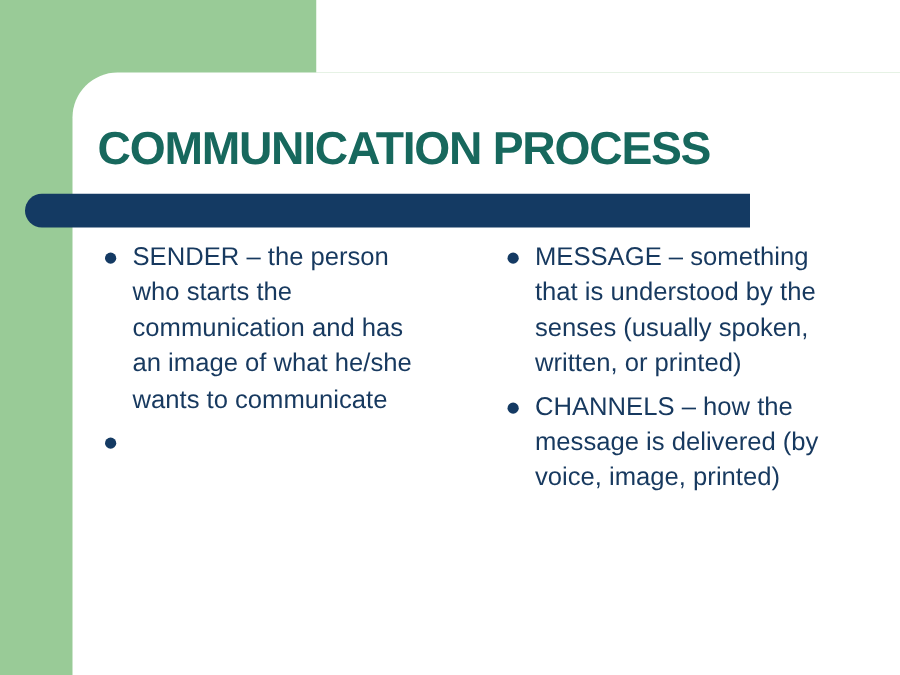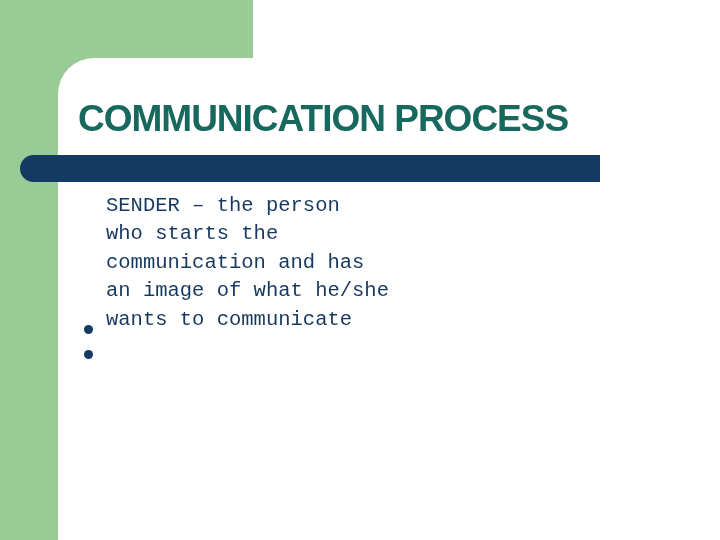--- a/index.html
+++ b/index.html
@@ -45,21 +45,21 @@
   .title-bar {
     position: absolute;
     left: 20px; top: 155px;
     width: 580px; height: 27px;
     background: var(--accent-navy);
     border-radius: 13.5px 0 0 13.5px;
   }
   .col { position: absolute; top: 192px; }
   .col-left  { left: 84px;  width: 305px; }
   .col-right { left: 406px; width: 305px; }
-  .bullet-item { display: flex; align-items: flex-end; font-family: Liberation Mono, monospace; }
+  .bullet-item { display: flex; align-items: flex-start; }
   .bullet-item + .bullet-item { margin-top: 6px; }
   .dot {
     flex: 0 0 auto;
     width: 9px; height: 9px;
     border-radius: 50%;
     background: var(--accent-navy);
     margin: 10px 13px 0 0;
   }
   .bullet-text {
     margin: 0;
@@ -86,13 +86,28 @@
 who starts the
 communication and has
 an image of what he/she
 wants to communicate</p>
     </div>
     <div class="bullet-item">
       <span class="dot"></span>
     </div>
   </div>
 
+  <div class="col col-right">
+    <div class="bullet-item">
+      <span class="dot"></span>
+      <p class="bullet-text">MESSAGE – something
+that is understood by the
+senses (usually spoken,
+written, or printed)</p>
+    </div>
+    <div class="bullet-item">
+      <span class="dot"></span>
+      <p class="bullet-text">CHANNELS – how the
+message is delivered (by
+voice, image, printed)</p>
+    </div>
+  </div>
 </div>
 
 </body></html>

